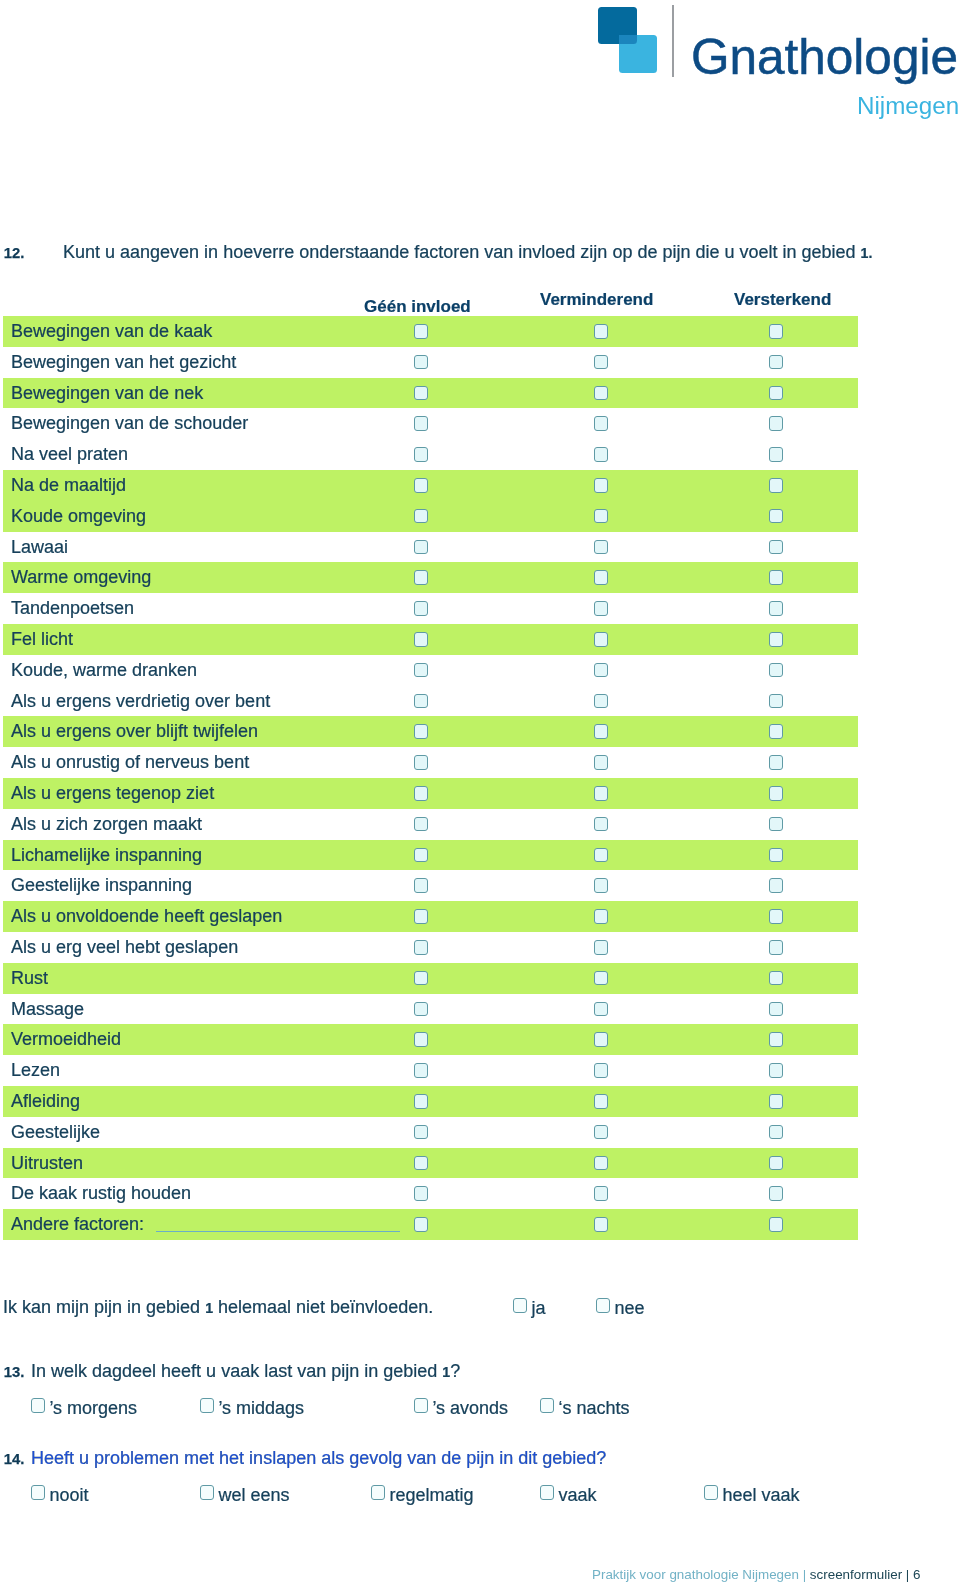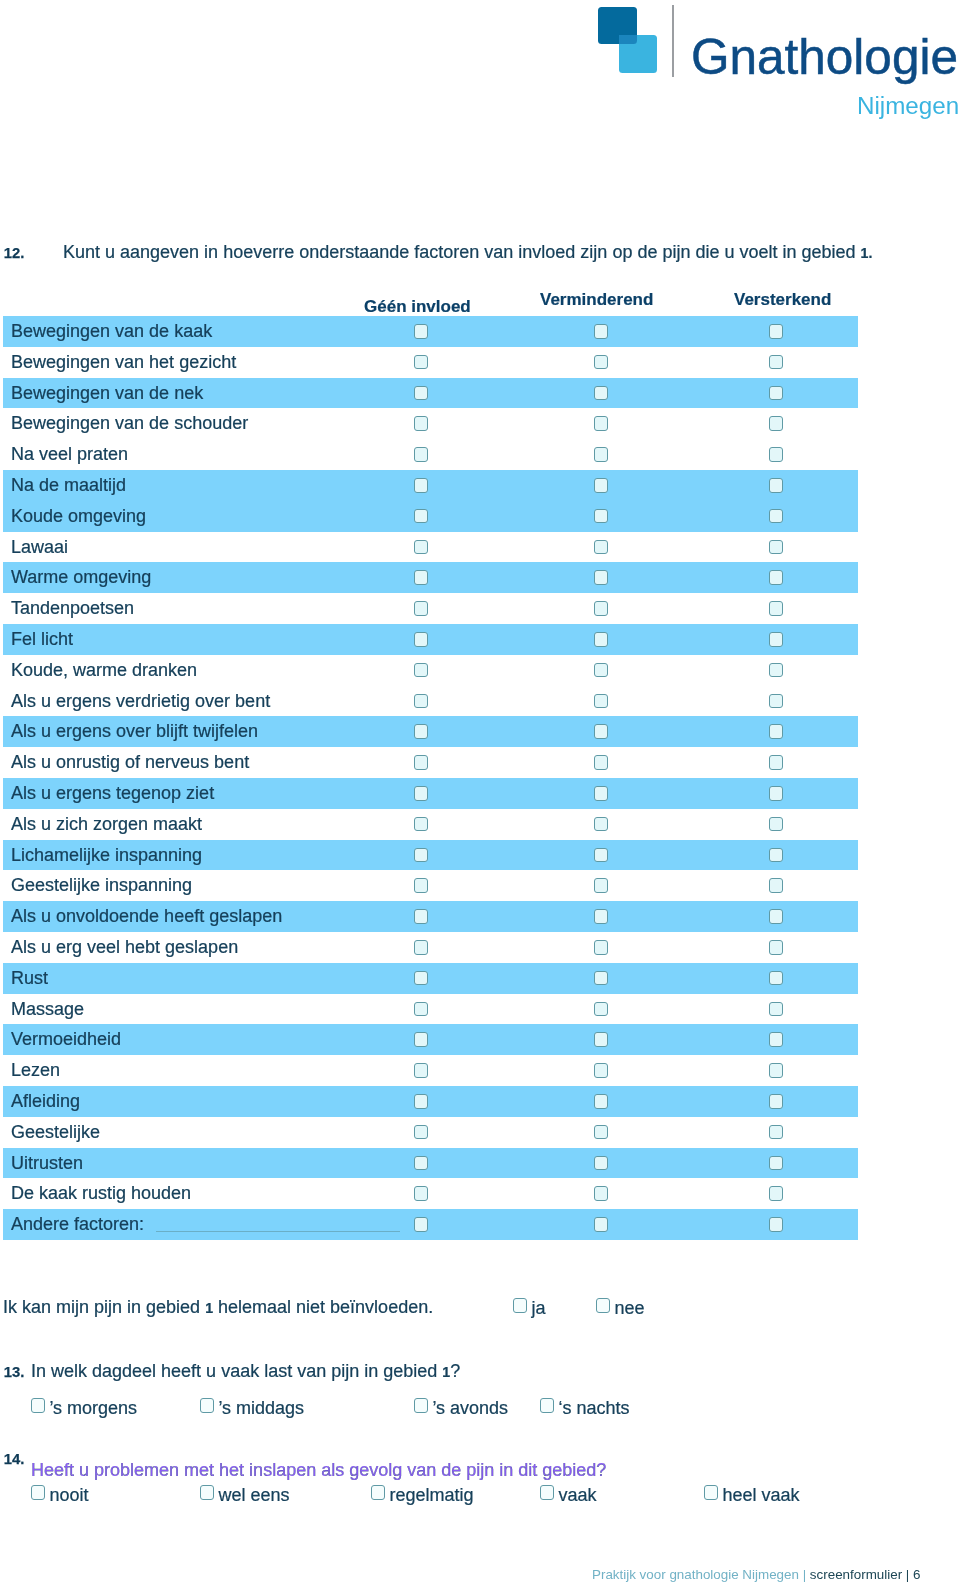--- a/index.html
+++ b/index.html
@@ -27,21 +27,21 @@
 
   
   .colhead{position:absolute;top:290px;font-size:17px;font-weight:bold;color:#0b4068;white-space:nowrap;-webkit-text-stroke:0.2px #0b4068;}
   #ch0{left:364px;margin-top:7px;}
   #ch1{left:540px;}
   #ch2{left:734px;}
 
   
   .table{position:absolute;left:3px;top:316px;width:855px;}
   .row{position:relative;height:30.81px;}
-  .row.odd{background:#7dd3fc;}
+  .row.odd{background:#bef264;}
   .row .label{position:absolute;left:8px;top:5px;font-size:18px;color:#16405a;white-space:nowrap;-webkit-text-stroke:0.22px #16405a;}
   .cb{position:absolute;width:12.4px;height:12.6px;border:1.4px solid #5f9aa5;border-radius:3px;background:#e3f7f9;top:8px;}
   .cb.c0{left:411px;}
   .cb.c1{left:591px;}
   .cb.c2{left:766px;}
   .answer-line{position:absolute;left:152.6px;top:22px;width:244.4px;height:1px;background:#6aafc7;}
 
   
   .noinf{position:absolute;left:0px;top:1297px;width:960px;height:22px;}
   .noinf .t{position:absolute;left:3px;top:0px;font-size:18px;color:#16405a;white-space:nowrap;-webkit-text-stroke:0.22px #16405a;}
@@ -59,21 +59,21 @@
   .q13 .txt b{font-weight:bold;font-size:14.2px;}
   .q13opts .opt{top:37px;}
   #o13_0{left:31px;}
   #o13_1{left:200px;}
   #o13_2{left:370px;padding-left:44px;}
   #o13_3{left:540px;}
 
   
   .q14{position:absolute;left:0px;top:1448px;width:960px;}
   .q14 .num{position:absolute;left:3.8px;top:2.6px;font-size:14.8px;font-weight:bold;color:#0f3a56;-webkit-text-stroke:0.25px #0f3a56;}
-  .q14 .txt{position:absolute;left:31px;top:12px;font-size:18px;color:#8b5cf6;white-space:nowrap;-webkit-text-stroke:0.22px #16405a;}
+  .q14 .txt{position:absolute;left:31px;top:0px;font-size:18px;color:#1d4ed8;white-space:nowrap;-webkit-text-stroke:0.22px #16405a;}
   .q14opts .opt{top:37px;}
   #o14_0{left:31px;}
   #o14_1{left:200px;}
   #o14_2{left:371px;}
   #o14_3{left:540px;}
   #o14_4{left:676px;margin-left:28px;}
 
   
   .footer{position:absolute;left:592px;top:1567px;font-size:13.4px;color:#72b2c6;white-space:nowrap;}
   .footer .b{color:#1d4655;font-weight:normal;}

